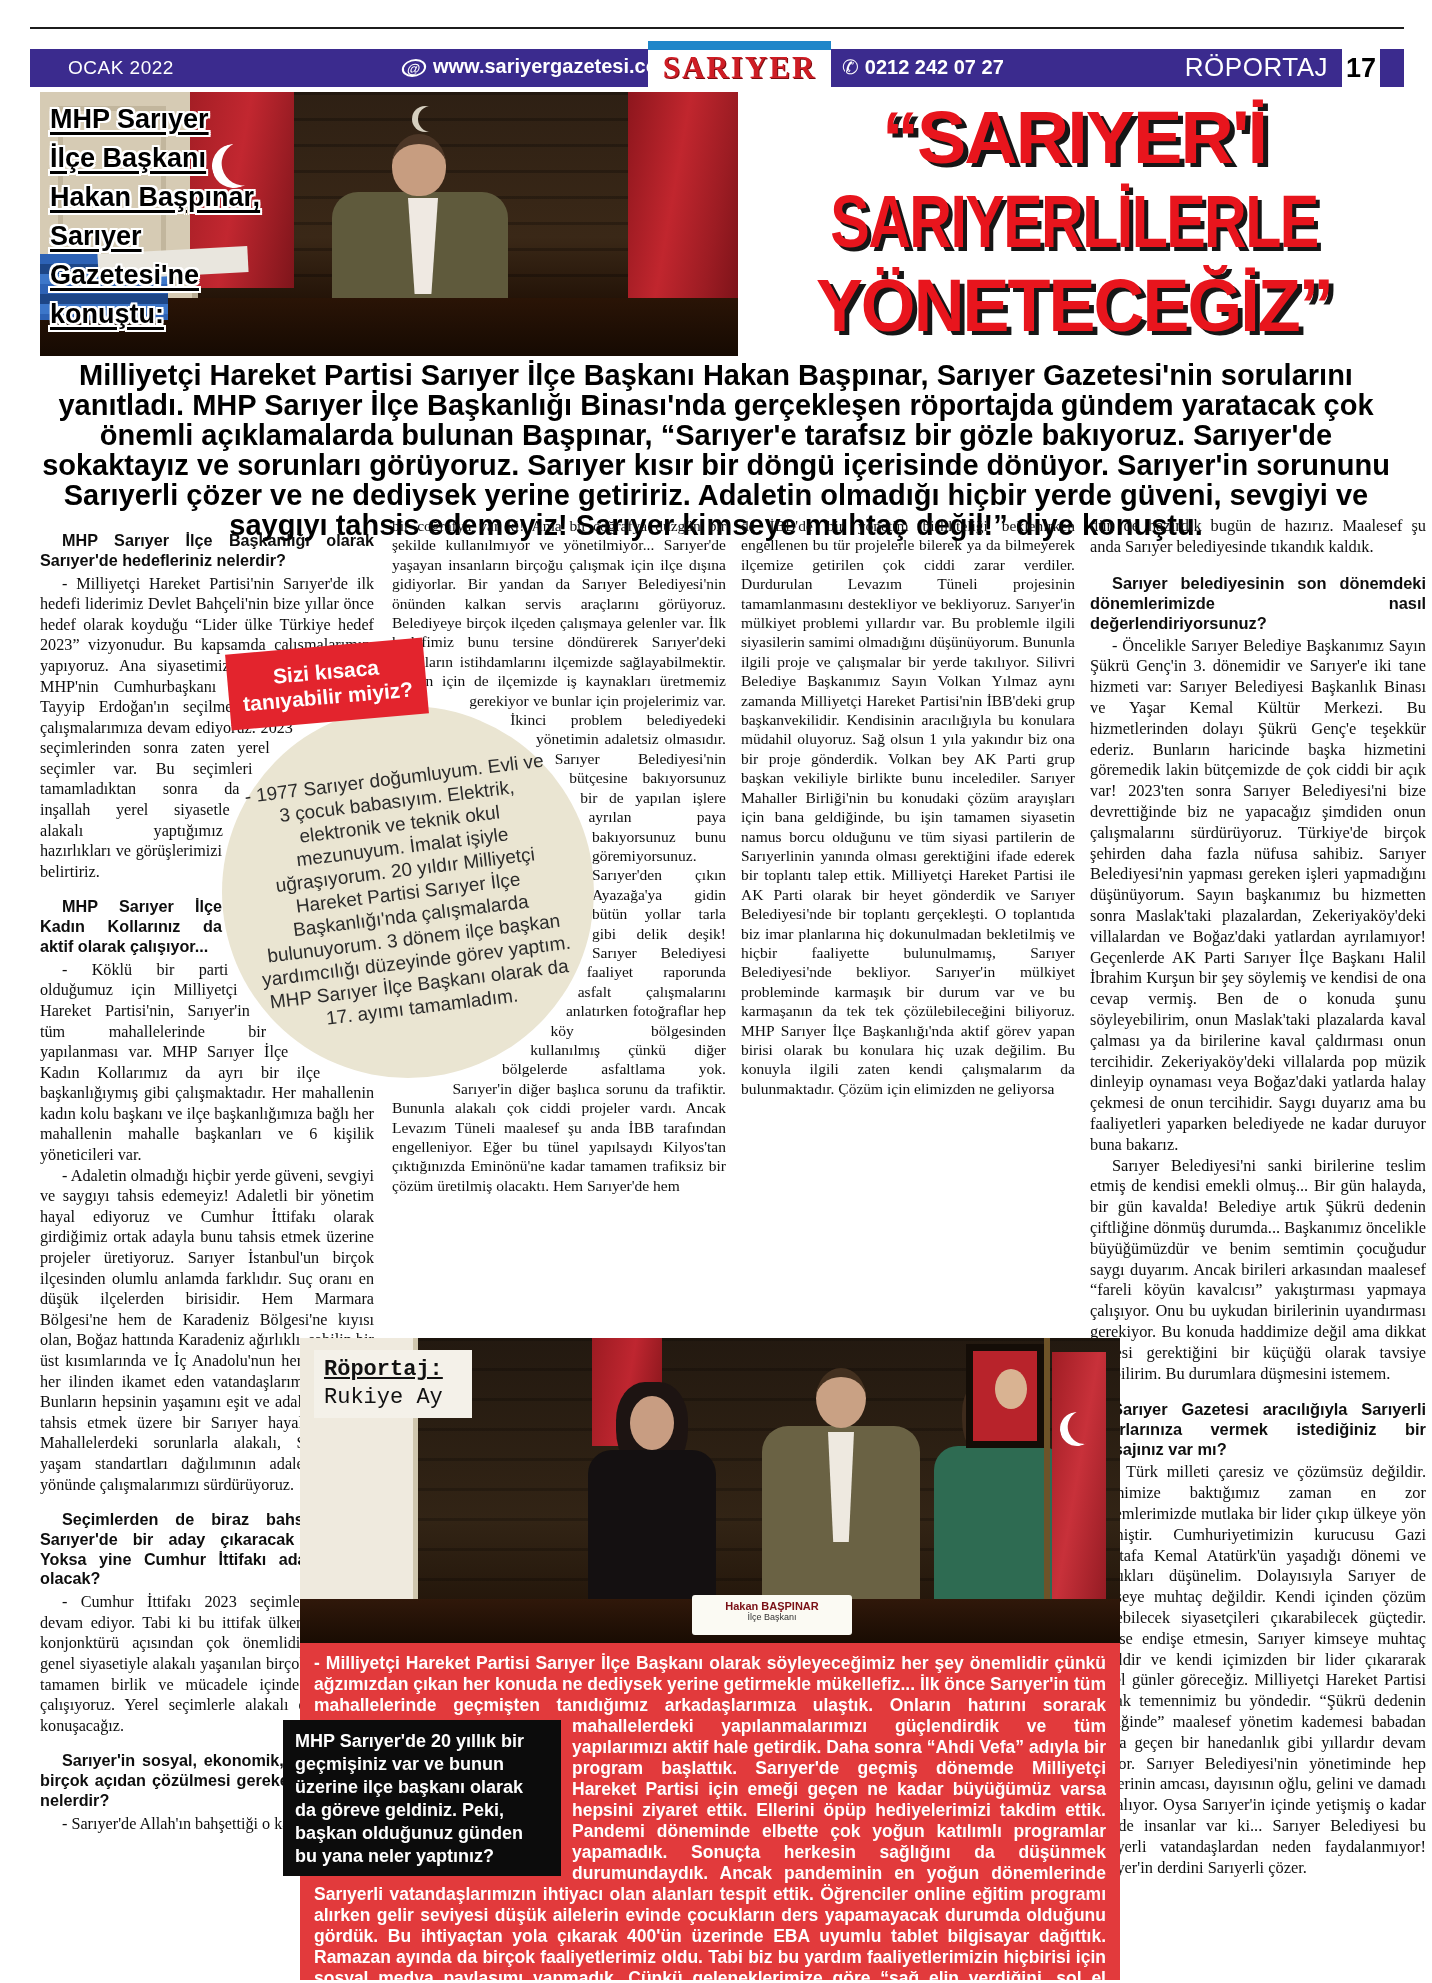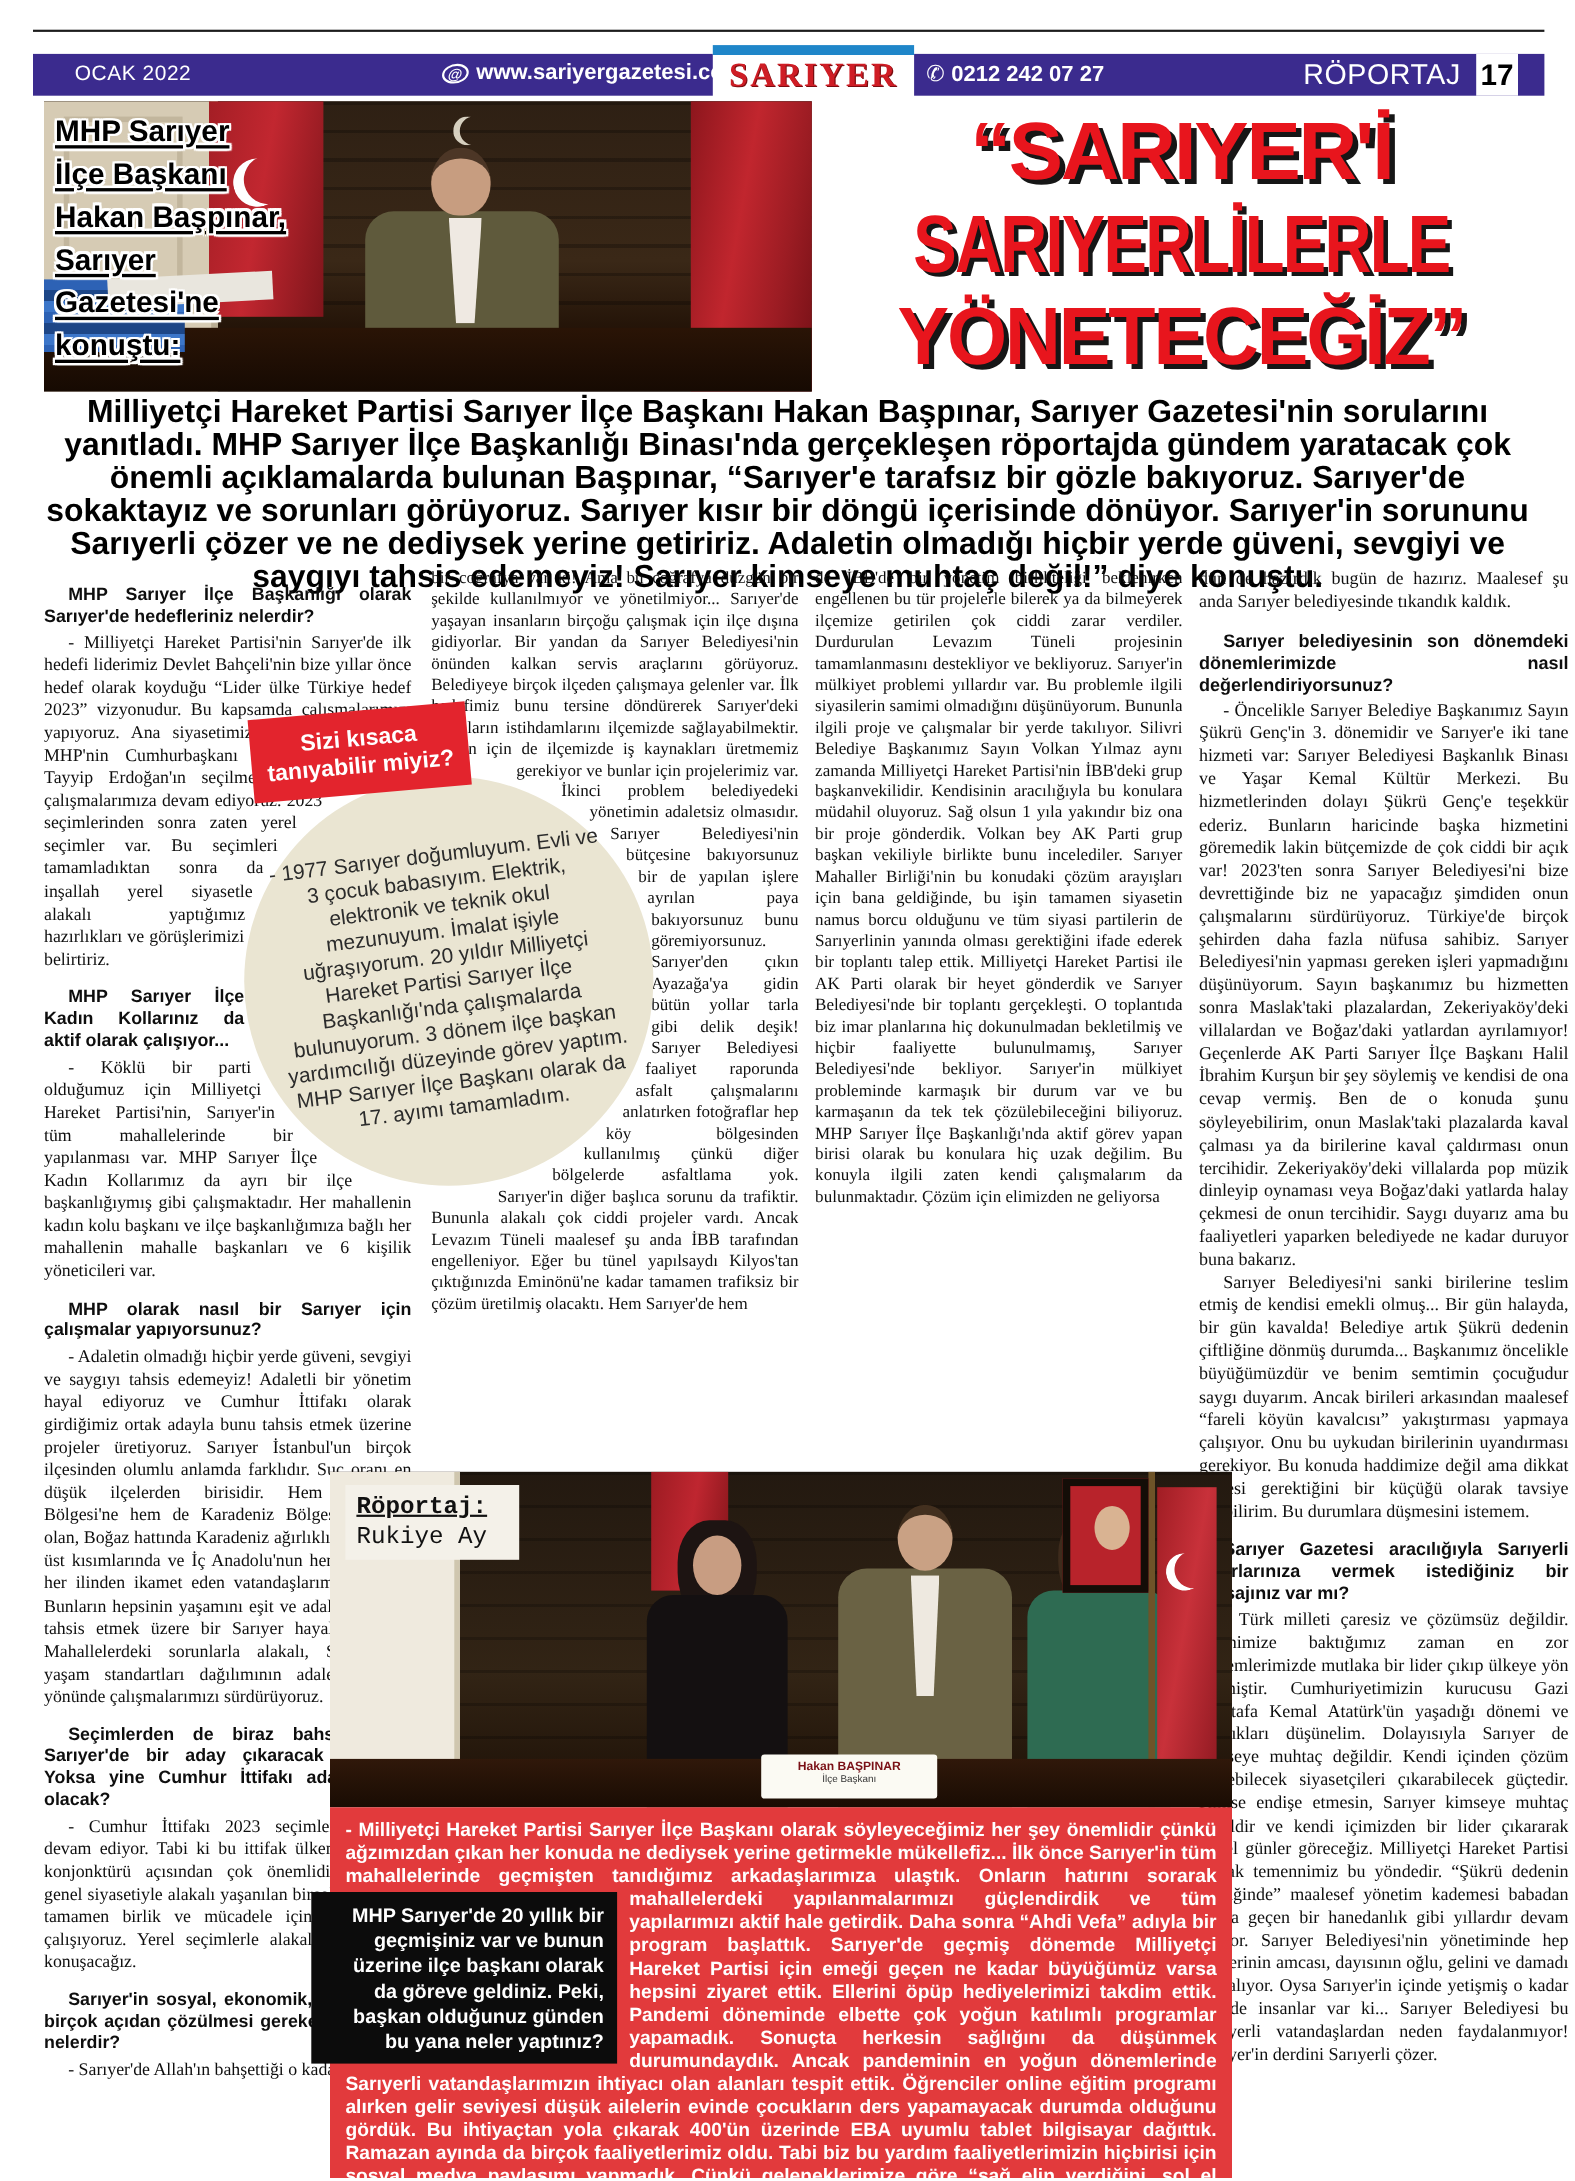--- a/index.html
+++ b/index.html
@@ -127,21 +127,21 @@
   .gp-plate .n1{font-size:11px;font-weight:bold;color:#7a1016;}
   .gp-plate .n2{font-size:9px;}
 
   
   .caption-box{position:absolute;left:300px;top:1643px;width:820px;height:337px;background:#e23a3c;
                color:#fff;font-family:"Liberation Sans",sans-serif;font-weight:bold;
                font-size:17.5px;line-height:21px;text-align:justify;padding:10px 14px;overflow:hidden;}
   .caption-spacer{float:left;width:258px;height:224px;shape-outside:polygon(0 70px,264px 70px,264px 224px,0 224px);}
   .question-box{position:absolute;left:283px;top:1720px;width:278px;height:156px;background:#0c0c0c;
                 color:#fff;font-family:"Liberation Sans",sans-serif;font-weight:bold;font-size:18px;
-                line-height:23px;text-align:right;padding:10px 12px;z-index:5;}
+                line-height:23px;text-align:left;padding:10px 12px;z-index:5;}
 </style>
 </head>
 <body>
 
 <div id="page" data-name="newspaper-page">
 
   <div class="top-rule" data-name="top-rule"></div>
 
   <div class="header-bar" data-name="header-bar">
     <span class="hdr-date" data-name="issue-date">OCAK 2022</span>
@@ -194,21 +194,20 @@
   </div>
 
   <div class="intro" data-name="intro-paragraph">Milliyetçi Hareket Partisi Sarıyer İlçe Başkanı Hakan Başpınar, Sarıyer Gazetesi'nin sorularını yanıtladı. MHP Sarıyer İlçe Başkanlığı Binası'nda gerçekleşen röportajda gündem yaratacak çok önemli açıklamalarda bulunan Başpınar, “Sarıyer'e tarafsız bir gözle bakıyoruz. Sarıyer'de sokaktayız ve sorunları görüyoruz. Sarıyer kısır bir döngü içerisinde dönüyor. Sarıyer'in sorununu Sarıyerli çözer ve ne dediysek yerine getiririz. Adaletin olmadığı hiçbir yerde güveni, sevgiyi ve saygıyı tahsis edemeyiz! Sarıyer kimseye muhtaç değil!” diye konuştu.</div>
 
   <div id="col1" class="col" data-name="article-column-1">
     <div class="wrap-r" data-name="circle-wrap-spacer"></div>
   <p class="q" data-name="interview-question">MHP Sarıyer İlçe Başkanlığı olarak Sarıyer'de hedefleriniz nelerdir?</p>
       <p data-name="interview-answer">- Milliyetçi Hareket Partisi'nin Sarıyer'de ilk hedefi liderimiz Devlet Bahçeli'nin bize yıllar önce hedef olarak koyduğu “Lider ülke Türkiye hedef 2023” vizyonudur. Bu kapsamda çalışmalarımızı yapıyoruz. Ana siyasetimizde 2023 seçimlerine MHP'nin Cumhurbaşkanı adayı Sayın Recep Tayyip Erdoğan'ın seçilmesi konusunda çalışmalarımıza devam ediyoruz. 2023 seçimlerinden sonra zaten yerel seçimler var. Bu seçimleri tamamladıktan sonra da inşallah yerel siyasetle alakalı yaptığımız hazırlıkları ve görüşlerimizi belirtiriz.</p>
       <p class="q" data-name="interview-question">MHP Sarıyer İlçe Kadın Kollarınız da aktif olarak çalışıyor...</p>
       <p data-name="interview-answer">- Köklü bir parti olduğumuz için Milliyetçi Hareket Partisi'nin, Sarıyer'in tüm mahallelerinde bir yapılanması var. MHP Sarıyer İlçe Kadın Kollarımız da ayrı bir ilçe başkanlığıymış gibi çalışmaktadır. Her mahallenin kadın kolu başkanı ve ilçe başkanlığımıza bağlı her mahallenin mahalle başkanları ve 6 kişilik yöneticileri var.</p>
-      <p class="q" data-name="interview-question">MHP olarak nasıl bir Sarıyer için çalışmalar yapıyorsunuz?</p>
       <p data-name="interview-answer">- Adaletin olmadığı hiçbir yerde güveni, sevgiyi ve saygıyı tahsis edemeyiz! Adaletli bir yönetim hayal ediyoruz ve Cumhur İttifakı olarak girdiğimiz ortak adayla bunu tahsis etmek üzerine projeler üretiyoruz. Sarıyer İstanbul'un birçok ilçesinden olumlu anlamda farklıdır. Suç oranı en düşük ilçelerden birisidir. Hem Marmara Bölgesi'ne hem de Karadeniz Bölgesi'ne kıyısı olan, Boğaz hattında Karadeniz ağırlıklı, sahilin bir üst kısımlarında ve İç Anadolu'nun hemen hemen her ilinden ikamet eden vatandaşlarımız yaşıyor. Bunların hepsinin yaşamını eşit ve adaletli şekilde tahsis etmek üzere bir Sarıyer hayal ediyoruz. Mahallelerdeki sorunlarla alakalı, Sarıyer'deki yaşam standartları dağılımının adaletli olması yönünde çalışmalarımızı sürdürüyoruz.</p>
       <p class="q" data-name="interview-question">Seçimlerden de biraz bahsetmişken Sarıyer'de bir aday çıkaracak mısınız? Yoksa yine Cumhur İttifakı adayınız mı olacak?</p>
       <p data-name="interview-answer">- Cumhur İttifakı 2023 seçimlerine kadar devam ediyor. Tabi ki bu ittifak ülkenin şu anki konjonktürü açısından çok önemlidir. Ülkenin genel siyasetiyle alakalı yaşanılan birçok sıkıntıları tamamen birlik ve mücadele içinde atlatmaya çalışıyoruz. Yerel seçimlerle alakalı daha sonra konuşacağız.</p>
       <p class="q" data-name="interview-question">Sarıyer'in sosyal, ekonomik, kültürel ve birçok açıdan çözülmesi gereken sorunları nelerdir?</p>
       <p data-name="interview-answer">- Sarıyer'de Allah'ın bahşettiği o kadar güzel</p>
     </div>
   <div id="col2" class="col" data-name="article-column-2">
     <div class="wrap-l" data-name="circle-wrap-spacer"></div>
   <p class="cont" data-name="interview-answer">bir coğrafya var ki! Ama bu coğrafya düzgün bir şekilde kullanılmıyor ve yönetilmiyor... Sarıyer'de yaşayan insanların birçoğu çalışmak için ilçe dışına gidiyorlar. Bir yandan da Sarıyer Belediyesi'nin önünden kalkan servis araçlarını görüyoruz. Belediyeye birçok ilçeden çalışmaya gelenler var. İlk hedefimiz bunu tersine döndürerek Sarıyer'deki insanların istihdamlarını ilçemizde sağlayabilmektir. Bunun için de ilçemizde iş kaynakları üretmemiz gerekiyor ve bunlar için projelerimiz var. İkinci problem belediyedeki yönetimin adaletsiz olmasıdır. Sarıyer Belediyesi'nin bütçesine bakıyorsunuz bir de yapılan işlere ayrılan paya bakıyorsunuz bunu göremiyorsunuz. Sarıyer'den çıkın Ayazağa'ya gidin bütün yollar tarla gibi delik deşik! Sarıyer Belediyesi faaliyet raporunda asfalt çalışmalarını anlatırken fotoğraflar hep köy bölgesinden kullanılmış çünkü diğer bölgelerde asfaltlama yok. Sarıyer'in diğer başlıca sorunu da trafiktir. Bununla alakalı çok ciddi projeler vardı. Ancak Levazım Tüneli maalesef şu anda İBB tarafından engelleniyor. Eğer bu tünel yapılsaydı Kilyos'tan çıktığınızda Eminönü'ne kadar tamamen trafiksiz bir çözüm üretilmiş olacaktı. Hem Sarıyer'de hem</p>
     </div>

